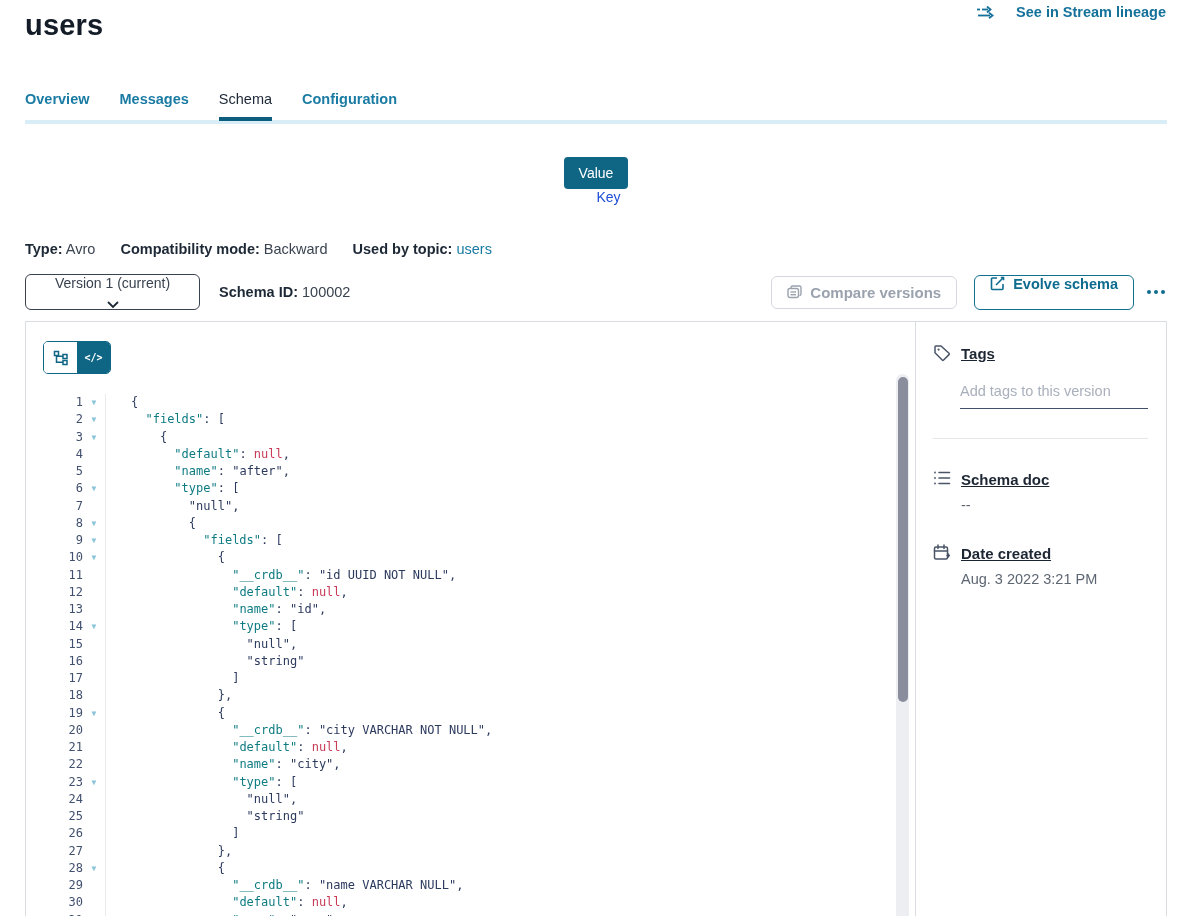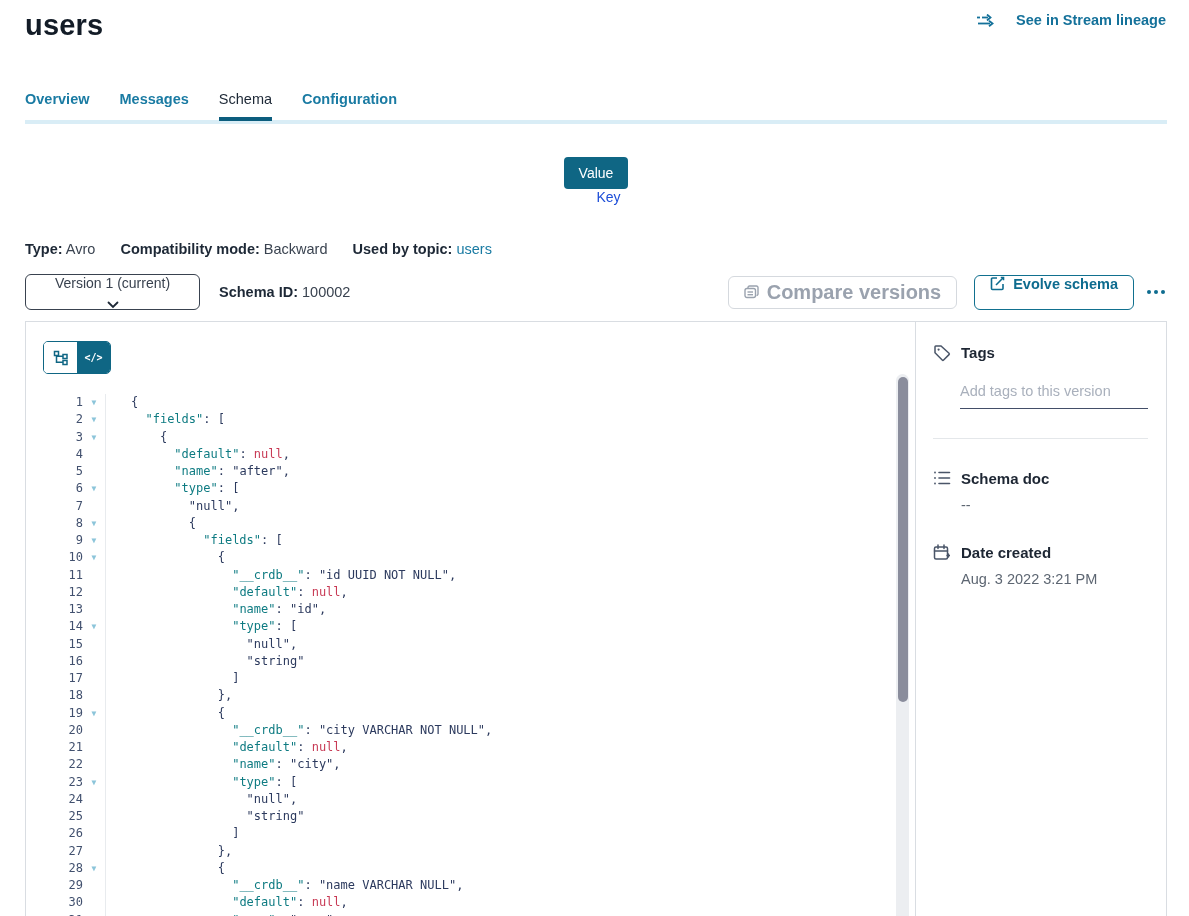--- a/index.html
+++ b/index.html
@@ -9,21 +9,21 @@
     background: #ffffff;
     color: #1a2430;
     position: relative;
   }
   .page { padding: 0 22px 0 25px; }
 
   
   .header { position: relative; padding-top: 9px; height: 46px; }
   .title { font-size: 29px; font-weight: 700; letter-spacing: .2px; color: #131c27; }
   .lineage-link {
-    position: absolute; right: 1px; top: 12px;
+    position: absolute; right: 1px; top: 4px;
     color: #14719a; font-size: 14.5px; font-weight: 600;
     display: flex; align-items: center; gap: 22px; cursor: pointer;
   }
 
   
   .tabs { position: relative; margin-top: 44px; height: 34px; }
   .tabs .tab-bar { position: absolute; left: 0; right: 0; bottom: 0; height: 4px; background: #d9edf6; }
   .tab {
     display: inline-block; margin-right: 30px; font-size: 14.5px;
     color: #1a7ba3; padding-bottom: 14px; cursor: pointer; position: relative; font-weight: bold;
@@ -53,21 +53,21 @@
   .version-select {
     width: 175px; height: 36px; border: 1.4px solid #39424f; border-radius: 6px;
     display: flex; align-items: center; justify-content: space-between;
     padding: 0 13px; font-size: 14px; color: #39424f; cursor: pointer; background: #fff; flex-direction: column;
   }
   .schema-id { margin-left: 19px; font-size: 14.5px; color: #3a4350; }
   .schema-id b { color: #1d2836; }
   .controls-spacer { flex: 1; }
   .btn-compare {
     height: 33px; border: 1px solid #d5d9de; border-radius: 6px; background: #fff;
-    color: #9aa2ae; font-size: 20px; font-weight: 600; font-family: inherit;
+    color: #9aa2ae; font-size: 15px; font-weight: 600; font-family: inherit;
     padding: 8px 15px; display: flex; align-items: center; gap: 8px; cursor: default;
   }
   .btn-evolve {
     height: 35px; border: 1px solid #11708f; border-radius: 6px; background: #fff;
     color: #0e6c8f; font-size: 14.5px; font-weight: 700; font-family: inherit;
     padding: 0 15px; margin-left: 17px; display: flex; gap: 8px; cursor: pointer;
   }
   .btn-more { margin-left: 11px; display: flex; gap: 3px; padding: 6px 2px; cursor: pointer; }
   .btn-more i { width: 4px; height: 4px; border-radius: 50%; background: #0e6c8f; display: block; }
 
@@ -106,21 +106,21 @@
     position: absolute; top: 52px; right: 6px; bottom: 8px; width: 13px;
     background: #eceef1; border-radius: 7px;
   }
   .scrollbar-thumb {
     position: absolute; top: 3px; left: 1.5px; width: 10px; height: 325px;
     background: #8a8d9c; border-radius: 6px; cursor: grab;
   }
 
   
   .side-pane { width: 250px; flex: 0 0 250px; padding: 22px 18px 0 17px; }
-  .side-section-head { display: flex; align-items: flex-start; gap: 10px; }
+  .side-section-head { display: flex; align-items: flex-end; gap: 10px; text-decoration: underline; }
   .side-heading { font-size: 15px; font-weight: 700; color: #1d2633; }
   .side-icon { width: 18px; height: 18px; flex: 0 0 18px; color: #4a5568; }
   .tags-input {
     display: block; margin: 19px 0 0 27px; width: 188px;
     border: none; border-bottom: 1px solid #434e68; outline: none;
     font-family: inherit; font-size: 14.5px; color: #3a4350; padding: 2px 0 9px;
     background: transparent;
   }
   .tags-input::placeholder { color: #a9b0bc; }
   .side-divider { border: none; border-top: 1px solid #e4e7ea; margin: 29px 0 0 0; width: 215px; }

